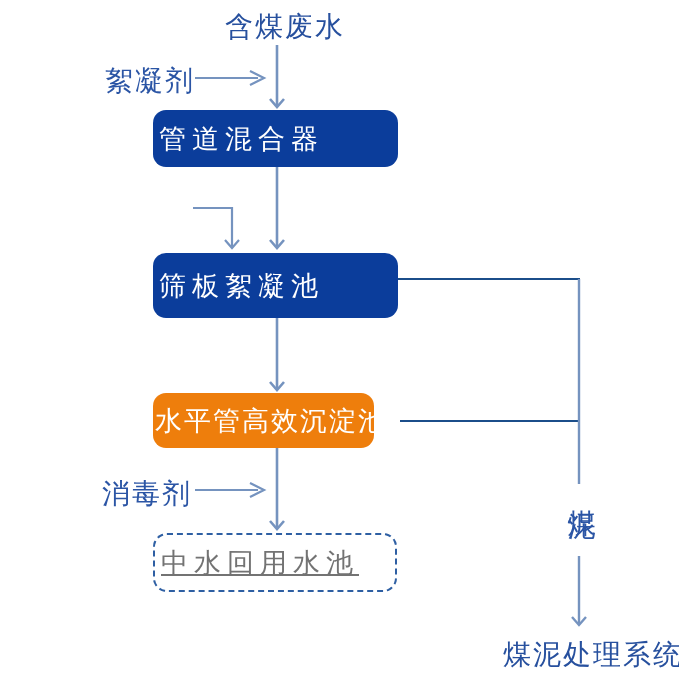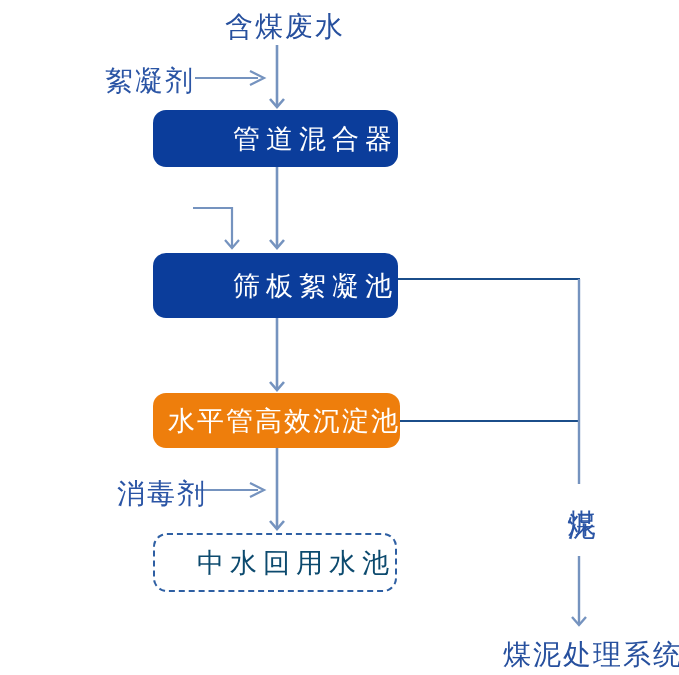--- a/index.html
+++ b/index.html
@@ -18,42 +18,43 @@
   .connectors {
     position: absolute;
     left: 0; top: 0;
     width: 679px; height: 675px;
     pointer-events: none;
   }
   .node-box {
     position: absolute;
     display: flex;
     align-items: center;
-    justify-content: flex-end;
+    justify-content: flex-start;
     box-sizing: border-box;
     font-size: 27px;
     letter-spacing: 6px;
     text-indent: 6px;
     white-space: nowrap;
   }
   .box-blue {
     background: #0b3d9b;
     color: #ffffff;
     border-radius: 13px;
   }
   .box-orange {
     background: #ee7e0c;
     color: #ffffff;
     border-radius: 13px;
   }
   .box-dashed {
     background: #ffffff;
-    color: #0c4a6e;
+    color: #737373;
     border: 2px dashed #2e5fa3;
     border-radius: 14px;
+    text-decoration: underline;
   }
   .flow-label {
     position: absolute;
     color: #2b55a5;
     font-size: 28px;
     letter-spacing: 2px;
     white-space: nowrap;
   }
   .v-label {
     writing-mode: vertical-rl;
@@ -127,25 +128,25 @@
 
   <div class="node-box box-blue" style="left:153px; top:110px; width:245px; height:57px;">
     <span>管道混合器</span>
   </div>
 
 
   <div class="node-box box-blue" style="left:153px; top:253px; width:245px; height:65px;">
     <span>筛板絮凝池</span>
   </div>
 
-  <div class="node-box box-orange" style="left:153px; top:393px; width:247px; height:55px; letter-spacing:2px; text-indent:2px;">
+  <div class="node-box box-orange" style="left:153px; top:393px; width:221px; height:55px; letter-spacing:2px; text-indent:2px;">
     <span>水平管高效沉淀池</span>
   </div>
 
-  <div class="flow-label" style="left:117px; top:475px;text-align:right;">消毒剂</div>
+  <div class="flow-label" style="left:102px; top:475px;text-align:right;">消毒剂</div>
 
   <div class="node-box box-dashed" style="left:153px; top:533px; width:244px; height:59px;">
     <span>中水回用水池</span>
   </div>
 
   <div class="flow-label v-label" style="left:562px; top:487px;">煤泥</div>
 
   <div class="flow-label" style="left:503px; top:636px; color:#27509e;">煤泥处理系统</div>
 
 </div>

